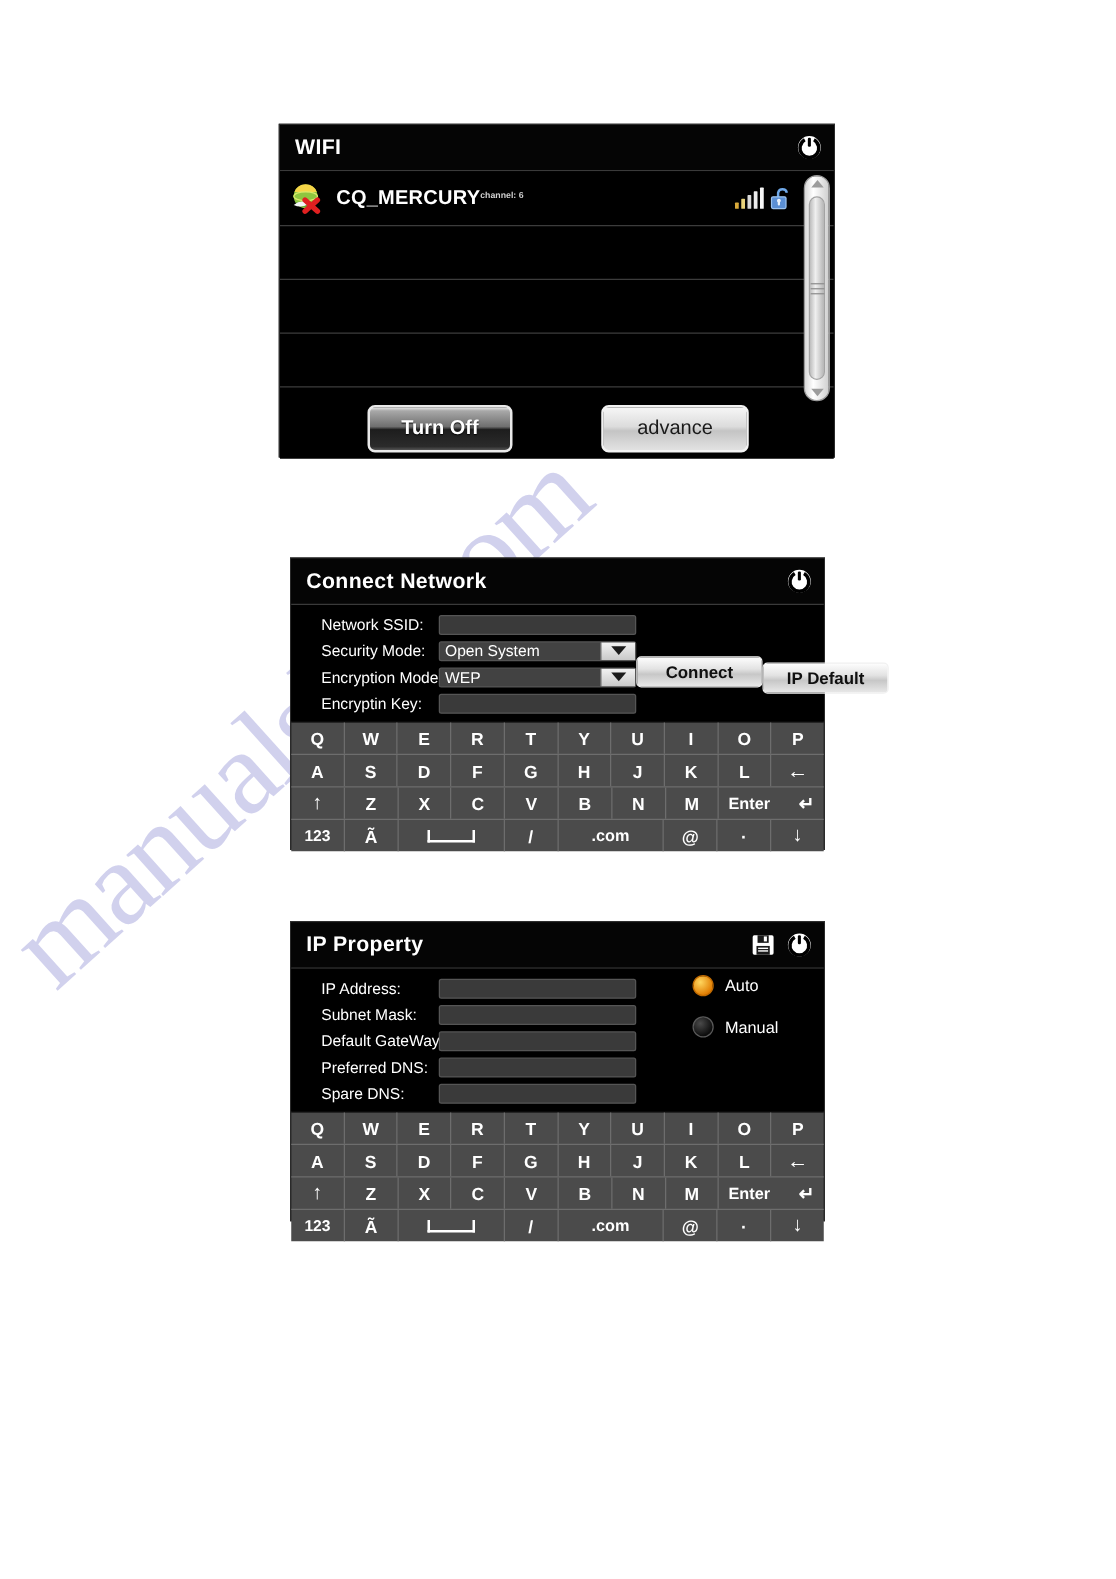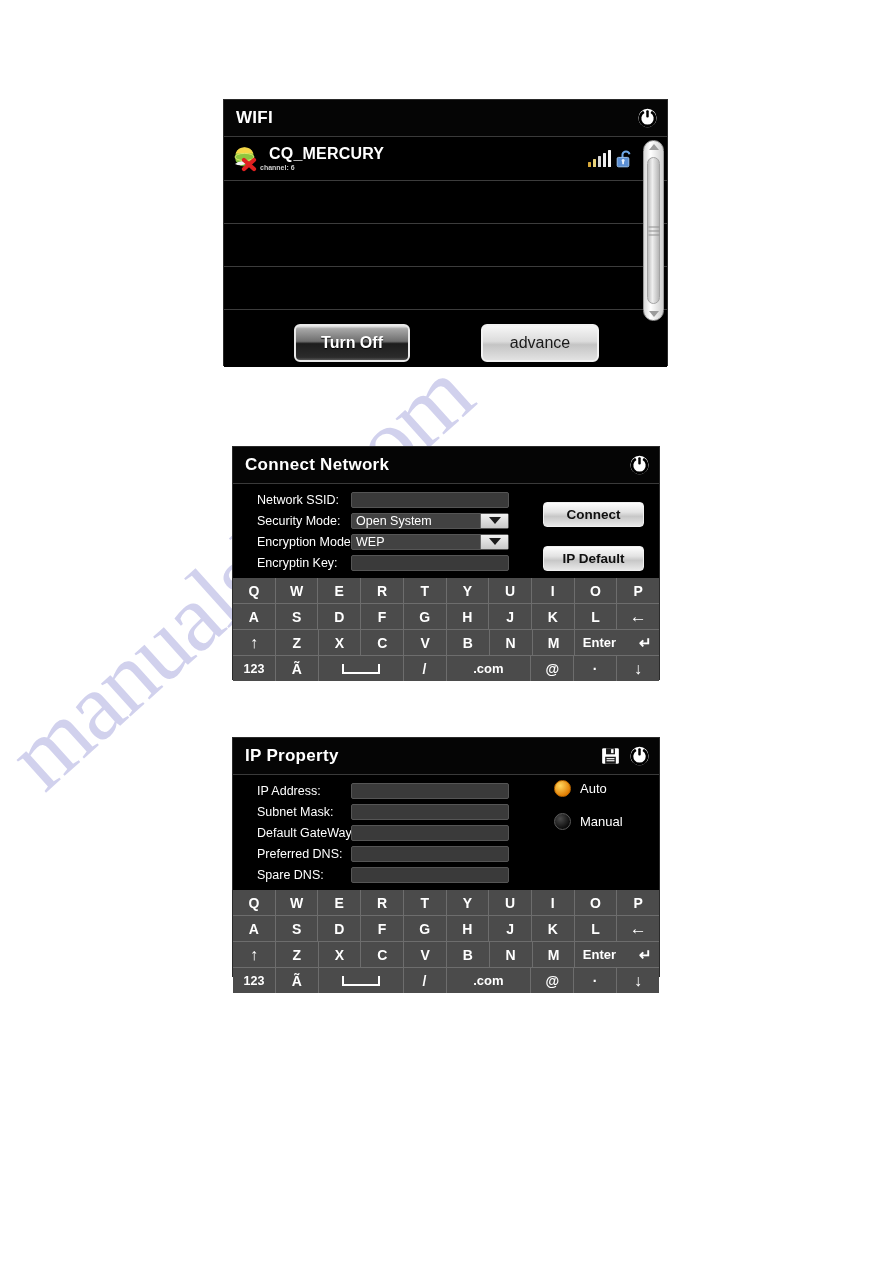--- a/index.html
+++ b/index.html
@@ -200,21 +200,21 @@
   .ddbtn i{
     display:block;width:0;height:0;
     border-left:6px solid transparent;
     border-right:6px solid transparent;
     border-top:7px solid #1b1b1b;
   }
 
   .sidecol{
     position:relative;
     flex:1;
-    display:flex;flex-direction:column;
+    display:flex;
     align-items:center;
     padding-top:4px;
   }
   .sidebtn{
     width:101px;height:25px;
     background:linear-gradient(180deg,#fdfdfd 0%,#e3e3e3 40%,#c7c7c7 58%,#e8e8e8 100%);
     border:1px solid #f0f0f0;
     border-radius:4px;
     box-sizing:border-box;
     color:#101010;
@@ -304,21 +304,21 @@
           <path d="M3.6 7.5 A9.5 9.5 0 0 1 21.4 7.5 Z" fill="#f5d547"></path>
           <path d="M4.5 15.5 A9.5 9.5 0 0 0 20.5 15.5 Z" fill="#62a62f"></path>
           <ellipse cx="12.5" cy="11" rx="9.5" ry="3.6" fill="none" stroke="#d9e86a" stroke-width="1"></ellipse>
           <path d="M3 18 Q9 13 15 17 Q9 21 3 18 Z" fill="#f4f4f4"></path>
           <g stroke="#e02020" stroke-width="4.2" stroke-linecap="round">
             <line x1="12" y1="14" x2="22" y2="23"></line>
             <line x1="22" y1="14" x2="12" y2="23"></line>
           </g>
         </svg>
       </span>
-      <span style="display:flex;flex-direction:column;justify-content:center;">
+      <span style="display:flex;justify-content:center;">
         <span class="netname">CQ_MERCURY</span>
         <span class="netchan">channel: 6</span>
       </span>
       <span class="netmeta">
         <span class="bars">
           <i style="height:5px;background:#d8a93a;"></i>
           <i style="height:8px;background:#e8d27a;"></i>
           <i style="height:11px;background:#d9d9d9;"></i>
           <i style="height:14px;background:#ededed;"></i>
           <i style="height:17px;background:#f6f6f6;"></i>

